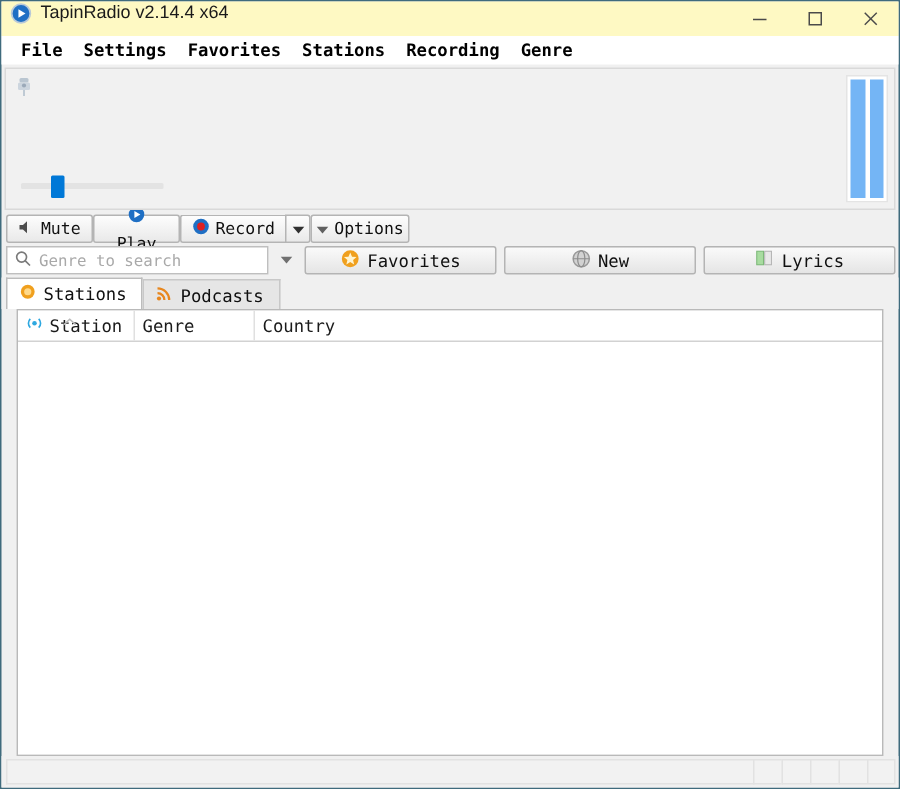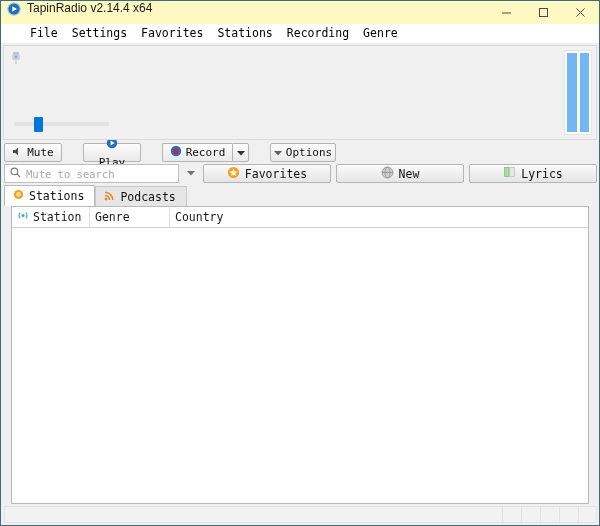--- a/index.html
+++ b/index.html
@@ -62,24 +62,25 @@
     justify-content: center;
   }
 
   
   .menubar {
     height: 19px;
     background: #ffffff;
     display: flex;
     align-items: center;
     flex: 0 0 auto;
-    padding-left: 22px;
+    padding-left: 6px;
     box-sizing: border-box;
     font-family: "DejaVu Sans Mono", monospace;
     font-size: 11.5px;
+    font-weight: bold;
   }
   .menu-item {
     padding: 2px 7px 3px 7px;
     color: #000000;
     white-space: nowrap;
   }
 
   
   .player-wrap {
     padding: 2px 2px 0 2px;
@@ -141,21 +142,21 @@
     height: 15px;
     background: #0078d7;
     border-radius: 1px;
   }
 
   
   .toolbar {
     display: flex;
     align-items: flex-end;
     padding: 3px 2px 1px 3px;
-    gap: 21px;
+    gap: 0;
     flex: 0 0 auto;
   }
   .btn {
     height: 19px;
     box-sizing: border-box;
     background: linear-gradient(#fdfdfd, #e9e9e9);
     border: 1px solid #b4b4b4;
     border-radius: 2px;
     display: flex;
     align-items: center;
@@ -458,21 +459,21 @@
 
   <div class="searchrow">
 
     <div class="searchbox">
       <span>
         <svg width="11" height="11" viewBox="0 0 11 11">
           <circle cx="4.4" cy="4.4" r="3.3" fill="none" stroke="#7a7a7a" stroke-width="1.1"></circle>
           <line x1="6.9" y1="6.9" x2="10" y2="10" stroke="#7a7a7a" stroke-width="1.1"></line>
         </svg>
       </span>
-      <span class="search-ph">Mute to search</span>
+      <span class="search-ph">Genre to search</span>
     </div>
 
     <div class="search-chev">
       <svg width="8" height="5" viewBox="0 0 8 5">
           <polygon points="0,0 8,0 4,4.6" fill="#707070"></polygon>
         </svg>
     </div>
 
 
     <div class="action-btn">

